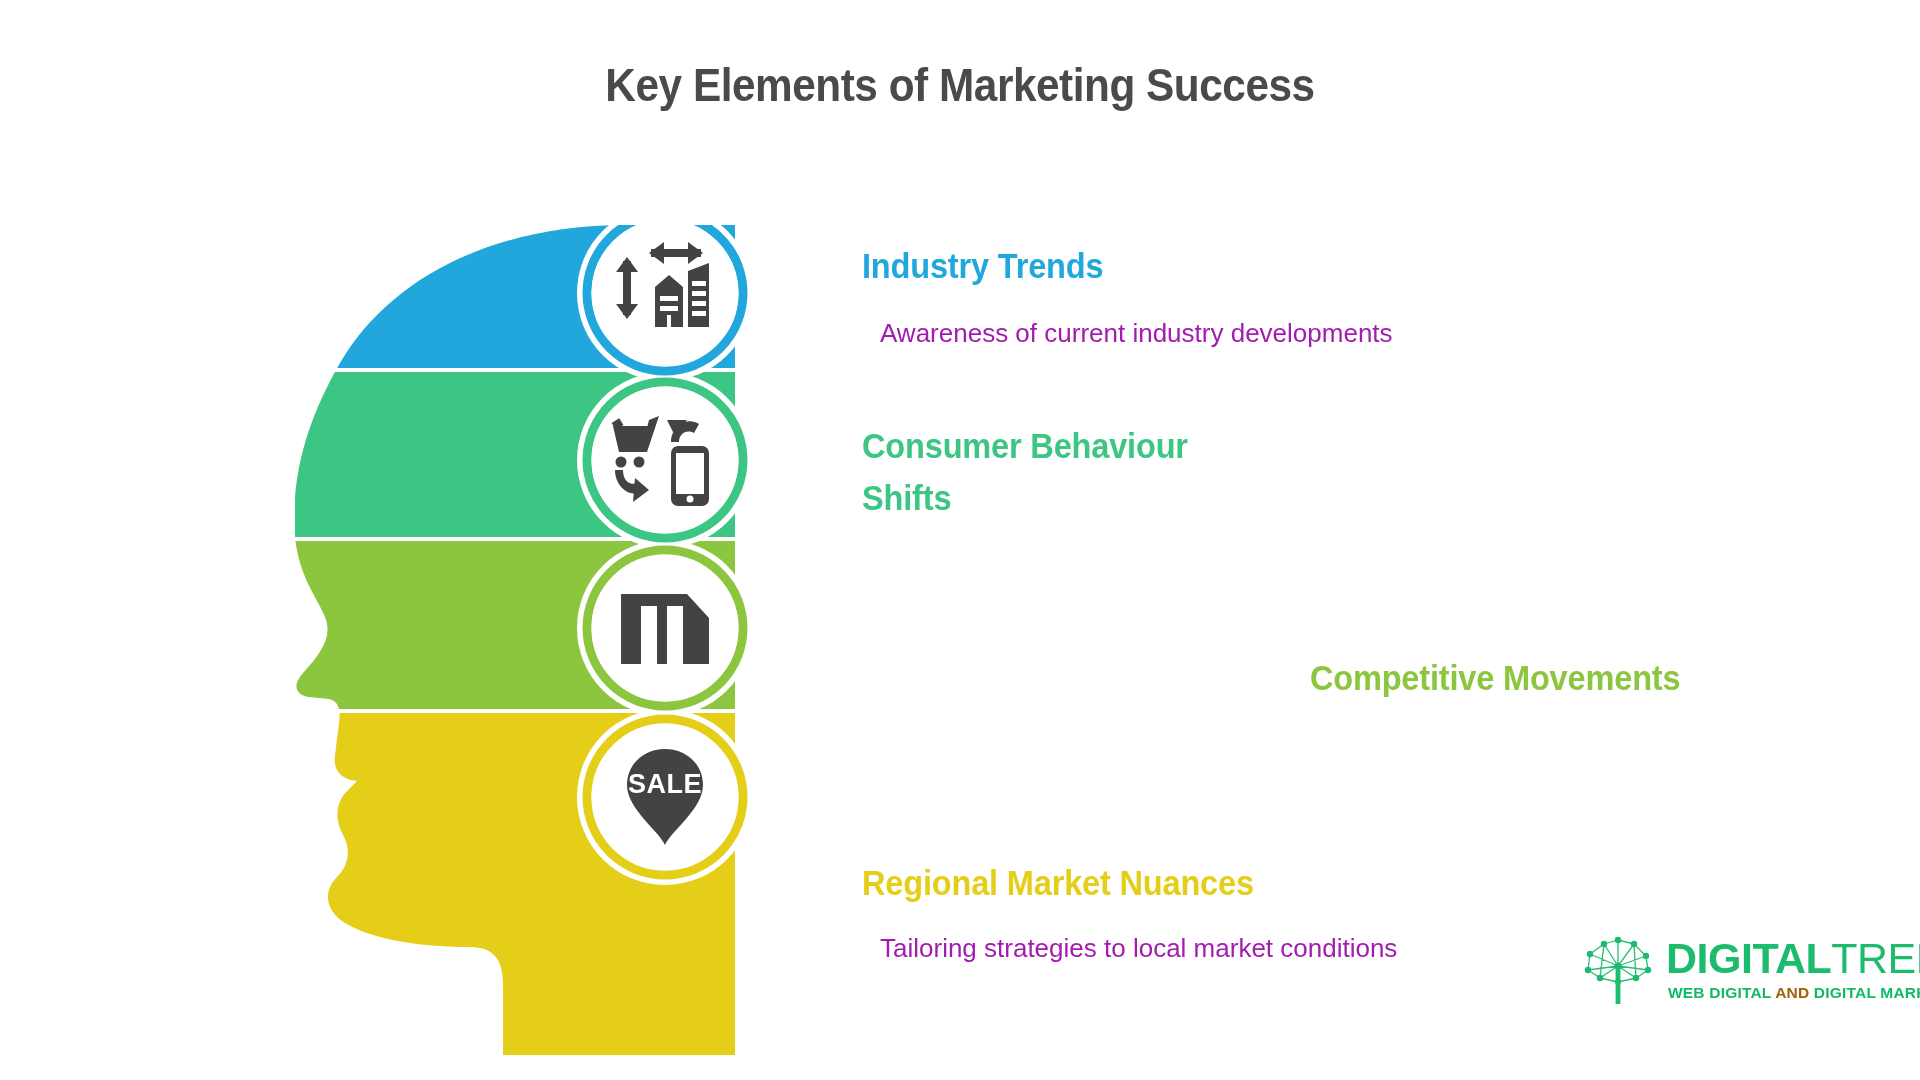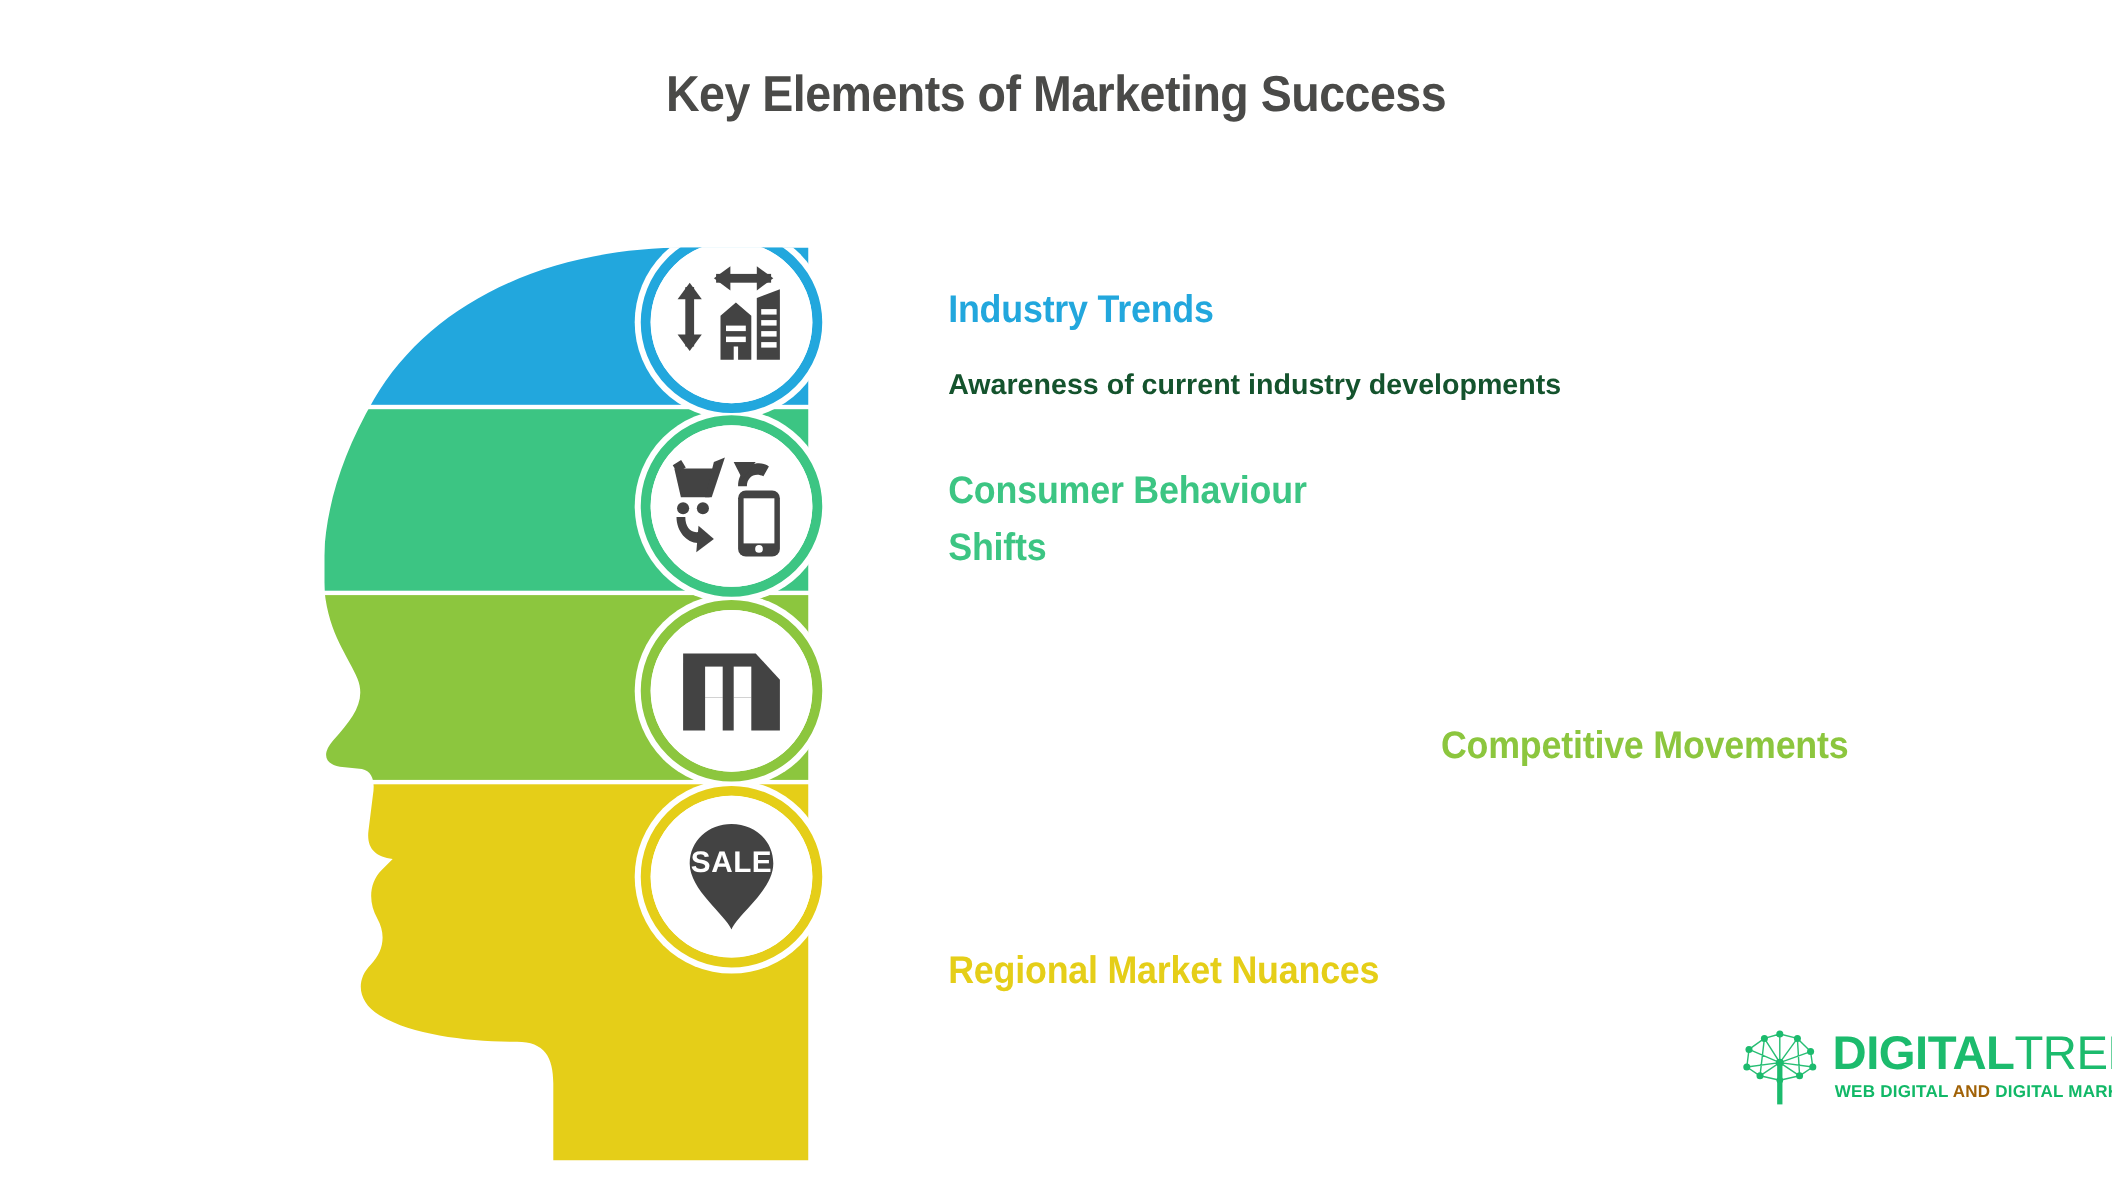--- a/index.html
+++ b/index.html
@@ -55,43 +55,43 @@
     left: 862px;
     top: 240px;
     width: 900px;
   }
 
   .item-block {
     position: absolute;
     left: 0;
     width: 880px;
   }
-  .item-block.b1 { top: 16px; }
+  .item-block.b1 { top: 0px; }
   .item-block.b2 { top: 180px; }
   .item-block.b3 { top: 412px; text-align: right; }
   .item-block.b4 { top: 617px; }
 
   .item-heading {
     font-family: "Liberation Sans", sans-serif;
     font-weight: bold;
     font-size: 35px;
     line-height: 52px;
     letter-spacing: -0.2px;
     transform: scaleX(0.93);
     transform-origin: left top;
     margin: 0;
     white-space: pre-line;
   }
   .item-desc {
     font-family: "Liberation Sans", sans-serif;
-    font-weight: bold;
+    font-weight: normal;
     font-size: 26px;
     line-height: 34px;
-    color: #14532d;
-    margin: 0;
+    color: #a21caf;
+    margin: 18px;
     white-space: nowrap;
   }
   .b1 .item-desc { margin-top: 24px; }
   .b2 .item-desc { margin-top: 26px; }
   .b3 .item-desc { margin-top: 22px; }
   .b4 .item-desc { margin-top: 22px; }
 
   
   #brand-logo {
     position: absolute;
@@ -261,20 +261,21 @@
       <div class="item-heading" style="color: rgb(60, 197, 131);">Consumer Behaviour
 Shifts</div>
     </div>
 
     <div class="item-block b3">
       <div class="item-heading" style="color: rgb(140, 198, 62);">Competitive Movements</div>
     </div>
 
     <div class="item-block b4">
       <div class="item-heading" style="color: rgb(229, 206, 24);">Regional Market Nuances</div>
+      <div class="item-desc">Tailoring strategies to local market conditions</div>
     </div>
 
   </div>
 
   <div id="brand-logo">
     <svg class="logo-mark" width="80" height="76" viewBox="0 0 80 76">
       <g stroke="#1cbb6d" stroke-width="1.3" fill="none" opacity="0.95">
         <path d="M40 34 L12 22 M40 34 L26 12 M40 34 L40 8 M40 34 L56 12 M40 34 L68 24
                  M40 34 L10 38 M40 34 L70 38 M40 34 L22 46 M40 34 L58 46
                  M12 22 L26 12 M26 12 L40 8 M40 8 L56 12 M56 12 L68 24

